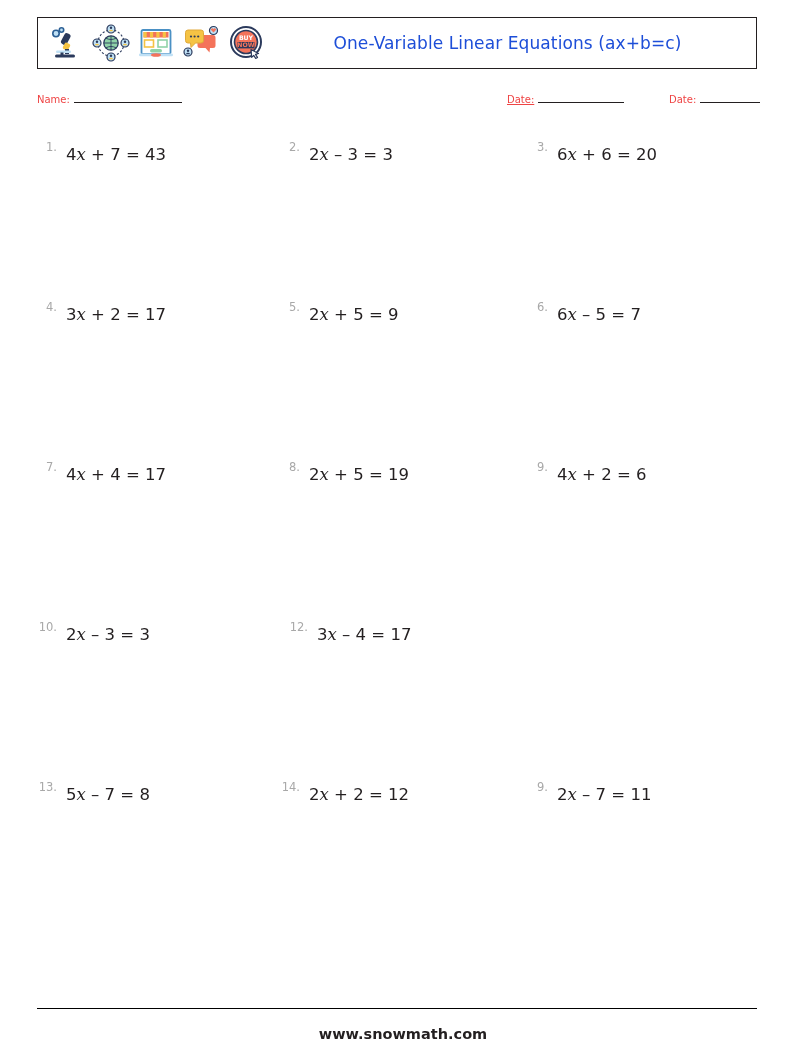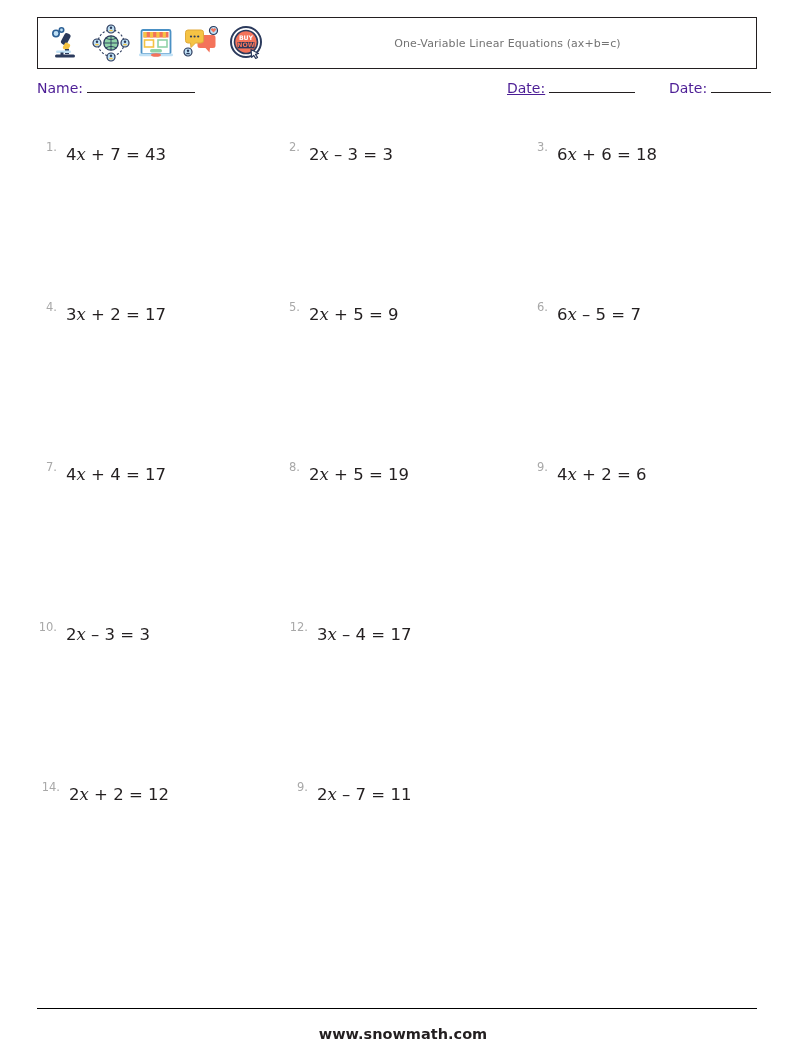--- a/index.html
+++ b/index.html
@@ -38,36 +38,36 @@
   .icon-cell {
     width: 38px;
     height: 38px;
     display: block;
   }
   .icon-cell svg { display: block; }
 
   .worksheet-title {
     flex: 1 1 auto;
     text-align: center;
-    font-size: 11px;
+    font-size: 17px;
     letter-spacing: 0.1px;
-    color: #737373;
+    color: #1d4ed8;
     padding-right: 6px;
     white-space: nowrap;
   }
 
   
   .meta-row {
     position: absolute;
     left: 37px;
-    top: 80px;
+    top: 94px;
     width: 720px;
     height: 24px;
-    font-size: 14px;
-    color: #4c1d95;
+    font-size: 10px;
+    color: #ef4444;
   }
   .meta-name { position: absolute; left: 0; top: 0; white-space: nowrap; }
   .meta-date { position: absolute; left: 470px; top: 0; white-space: nowrap; text-decoration: underline; }
   .meta-score { position: absolute; left: 632px; top: 0; white-space: nowrap; }
   .blank-line {
     display: inline-block;
     border-bottom: 1.4px solid #231f20;
     vertical-align: baseline;
     margin-left: 4px;
     height: 0.82em;
@@ -263,21 +263,21 @@
     <div class="prob-cell c1">
       <span class="prob-num">1.</span>
       <span class="prob-eq"><span>4</span><span class="v">x</span> <span>+</span> <span>7</span> <span>=</span> <span>43</span></span>
     </div>
     <div class="prob-cell c2">
       <span class="prob-num">2.</span>
       <span class="prob-eq"><span>2</span><span class="v">x</span> <span>–</span> <span>3</span> <span>=</span> <span>3</span></span>
     </div>
     <div class="prob-cell c3">
       <span class="prob-num">3.</span>
-      <span class="prob-eq"><span>6</span><span class="v">x</span> <span>+</span> <span>6</span> <span>=</span> <span>18</span></span>
+      <span class="prob-eq"><span>6</span><span class="v">x</span> <span>+</span> <span>6</span> <span>=</span> <span>20</span></span>
     </div>
   </div>
 
   <div class="prob-row">
     <div class="prob-cell c1">
       <span class="prob-num">4.</span>
       <span class="prob-eq"><span>3</span><span class="v">x</span> <span>+</span> <span>2</span> <span>=</span> <span>17</span></span>
     </div>
     <div class="prob-cell c2">
       <span class="prob-num">5.</span>
@@ -309,20 +309,24 @@
       <span class="prob-num">10.</span>
       <span class="prob-eq"><span>2</span><span class="v">x</span> <span>–</span> <span>3</span> <span>=</span> <span>3</span></span>
     </div>
     <div class="prob-cell c3">
       <span class="prob-num">12.</span>
       <span class="prob-eq"><span>3</span><span class="v">x</span> <span>–</span> <span>4</span> <span>=</span> <span>17</span></span>
     </div>
   </div>
 
   <div class="prob-row">
+    <div class="prob-cell c1">
+      <span class="prob-num">13.</span>
+      <span class="prob-eq"><span>5</span><span class="v">x</span> <span>–</span> <span>7</span> <span>=</span> <span>8</span></span>
+    </div>
     <div class="prob-cell c2">
       <span class="prob-num">14.</span>
       <span class="prob-eq"><span>2</span><span class="v">x</span> <span>+</span> <span>2</span> <span>=</span> <span>12</span></span>
     </div>
     <div class="prob-cell c3">
       <span class="prob-num">9.</span>
       <span class="prob-eq"><span>2</span><span class="v">x</span> <span>–</span> <span>7</span> <span>=</span> <span>11</span></span>
     </div>
   </div>
 

